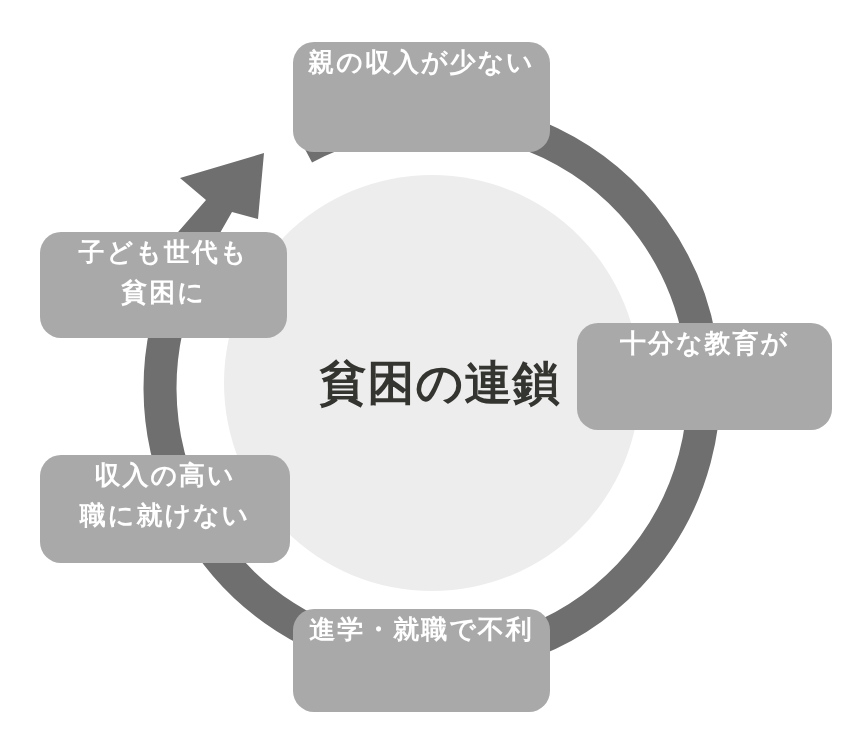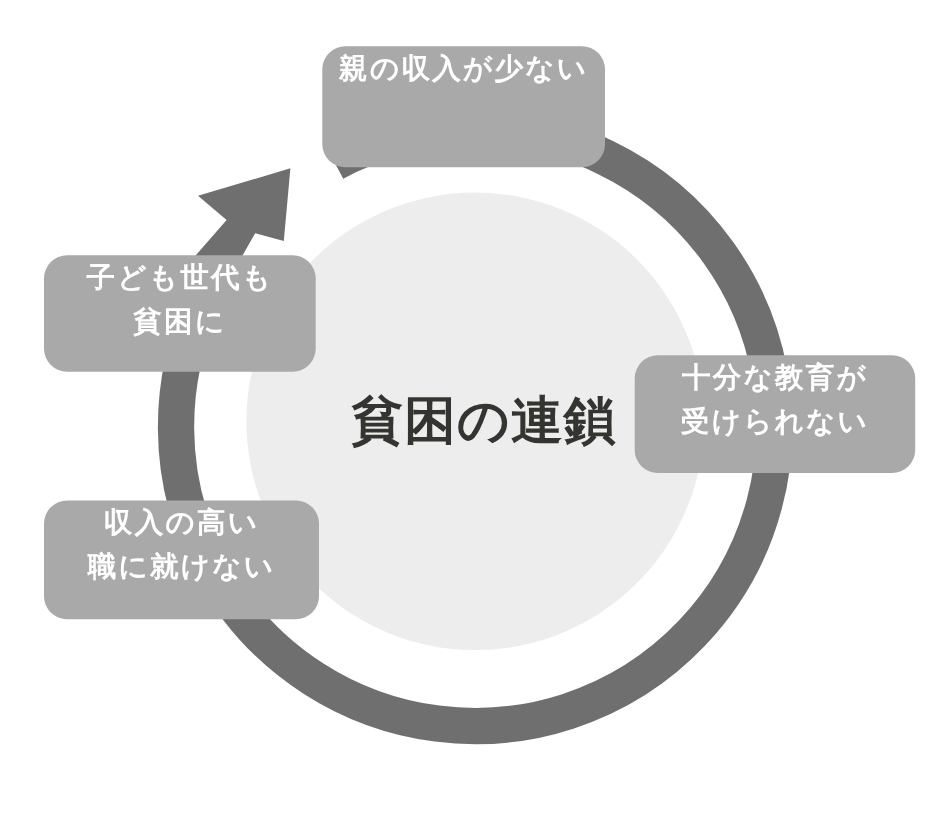--- a/index.html
+++ b/index.html
@@ -51,23 +51,25 @@
     <path d="M 304.3 147.9 A 272 272 0 1 1 185.5 273.1" style="stroke:var(--ring,#6f6f6f)" stroke-width="33" fill="none"></path>
     <polygon points="264,153 180,178 206,200 158,255 200,268 232,212 258,219" style="fill:var(--ring,#6f6f6f)"></polygon>
   </svg>
 
   <div class="node node-top">
     <span>親の収入が少ない</span>
   </div>
 
   <div class="node node-right">
     <span>十分な教育が</span>
-    <span>受けられない</span>
   </div>
 
+  <div class="node node-bottom">
+    <span>進学・就職で不利</span>
+  </div>
 
   <div class="node node-left-bottom">
     <span>収入の高い</span>
     <span>職に就けない</span>
   </div>
 
   <div class="node node-left-top">
     <span>子ども世代も</span>
     <span>貧困に</span>
   </div>

